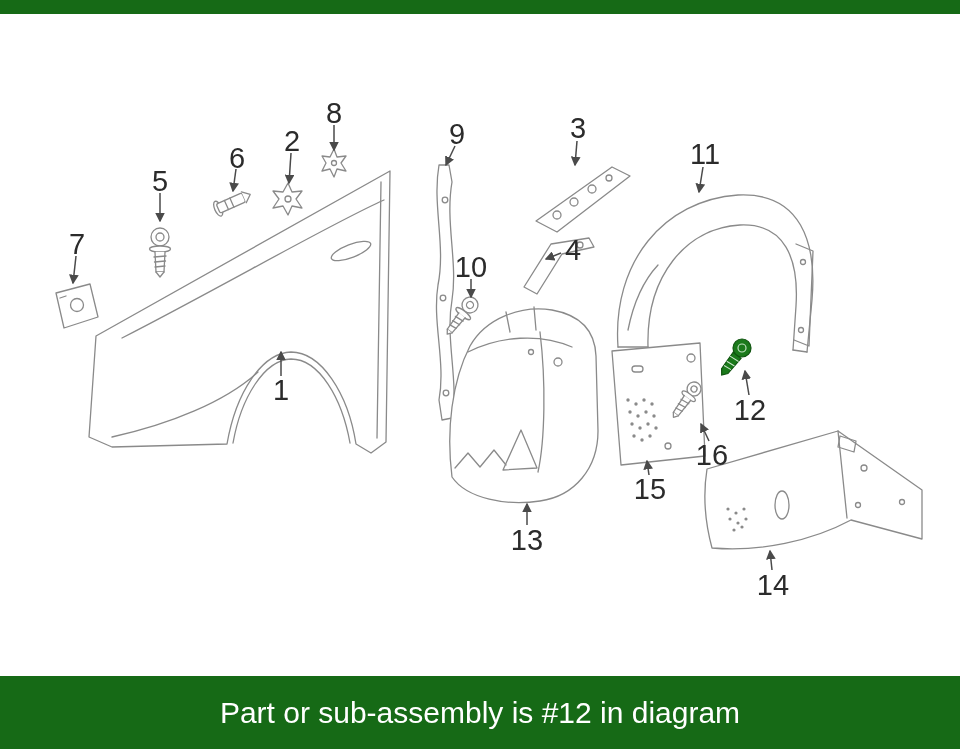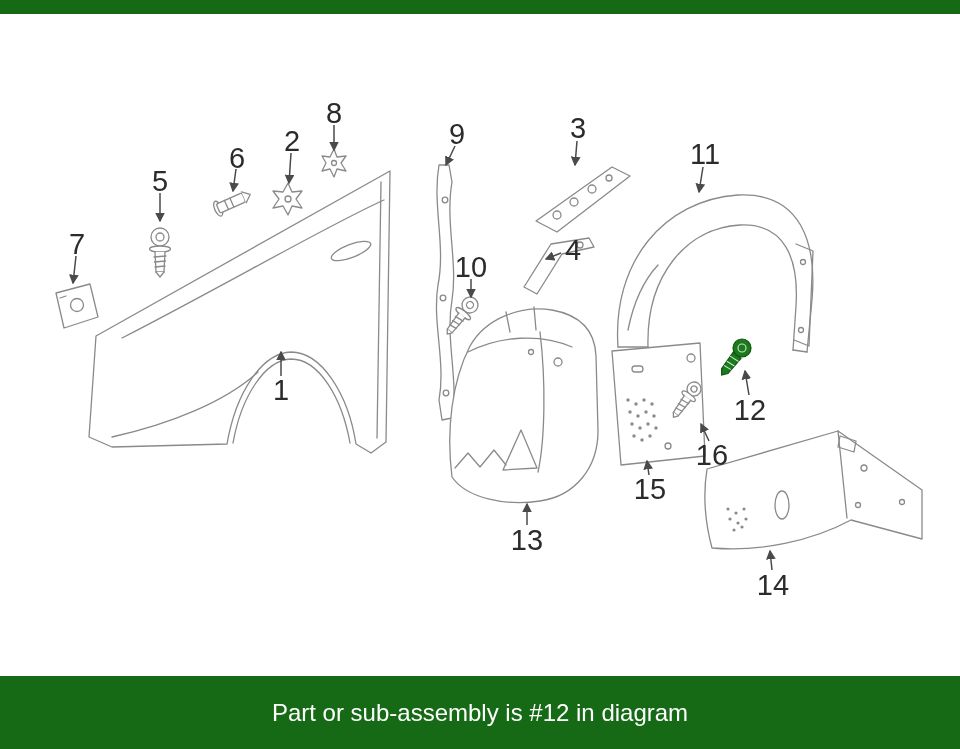--- a/index.html
+++ b/index.html
@@ -12,21 +12,21 @@
     --footer-text:#ffffff;
   }
   *{margin:0;padding:0;box-sizing:border-box;}
   html,body{width:960px;height:749px;background:#ffffff;overflow:hidden;}
   .page{width:960px;height:749px;display:flex;flex-direction:column;background:#fff;}
   .bar-top{height:14px;width:100%;background:var(--frame-green);}
   .canvas{height:662px;width:960px;position:relative;background:#fff;}
   .canvas svg{display:block;}
   .footer{height:73px;width:100%;background:var(--frame-green);color:var(--footer-text);
     display:flex;flex-direction:column;align-items:center;justify-content:center;
-    font-family:"Liberation Sans",sans-serif;font-size:24px;line-height:30px;text-align:center;}
+    font-family:"Liberation Sans",sans-serif;font-size:30px;line-height:30px;text-align:center;}
   .part{fill:#ffffff;stroke:var(--diagram-line);stroke-width:1.3;stroke-linejoin:round;stroke-linecap:round;}
   .part .detail{fill:none;}
   .part circle.hole{fill:#ffffff;}
   .leader{stroke:var(--arrow-color);stroke-width:1.5;fill:none;}
   .lbl{font-family:"Liberation Sans",sans-serif;font-size:29px;fill:var(--label-color);text-anchor:middle;}
   .green-part{stroke:var(--highlight-green-dark);stroke-width:1.2;}
 </style>
 </head>
 <body>
 

